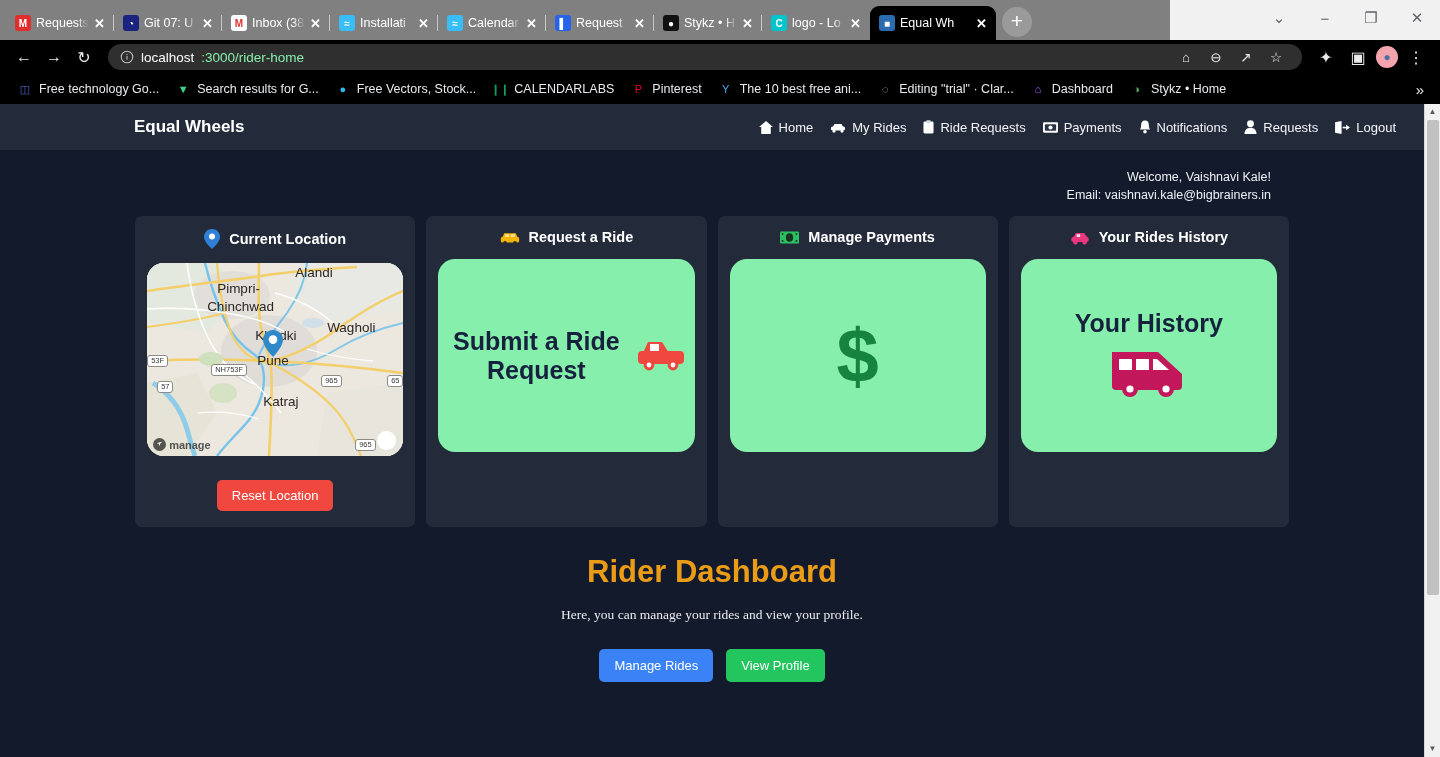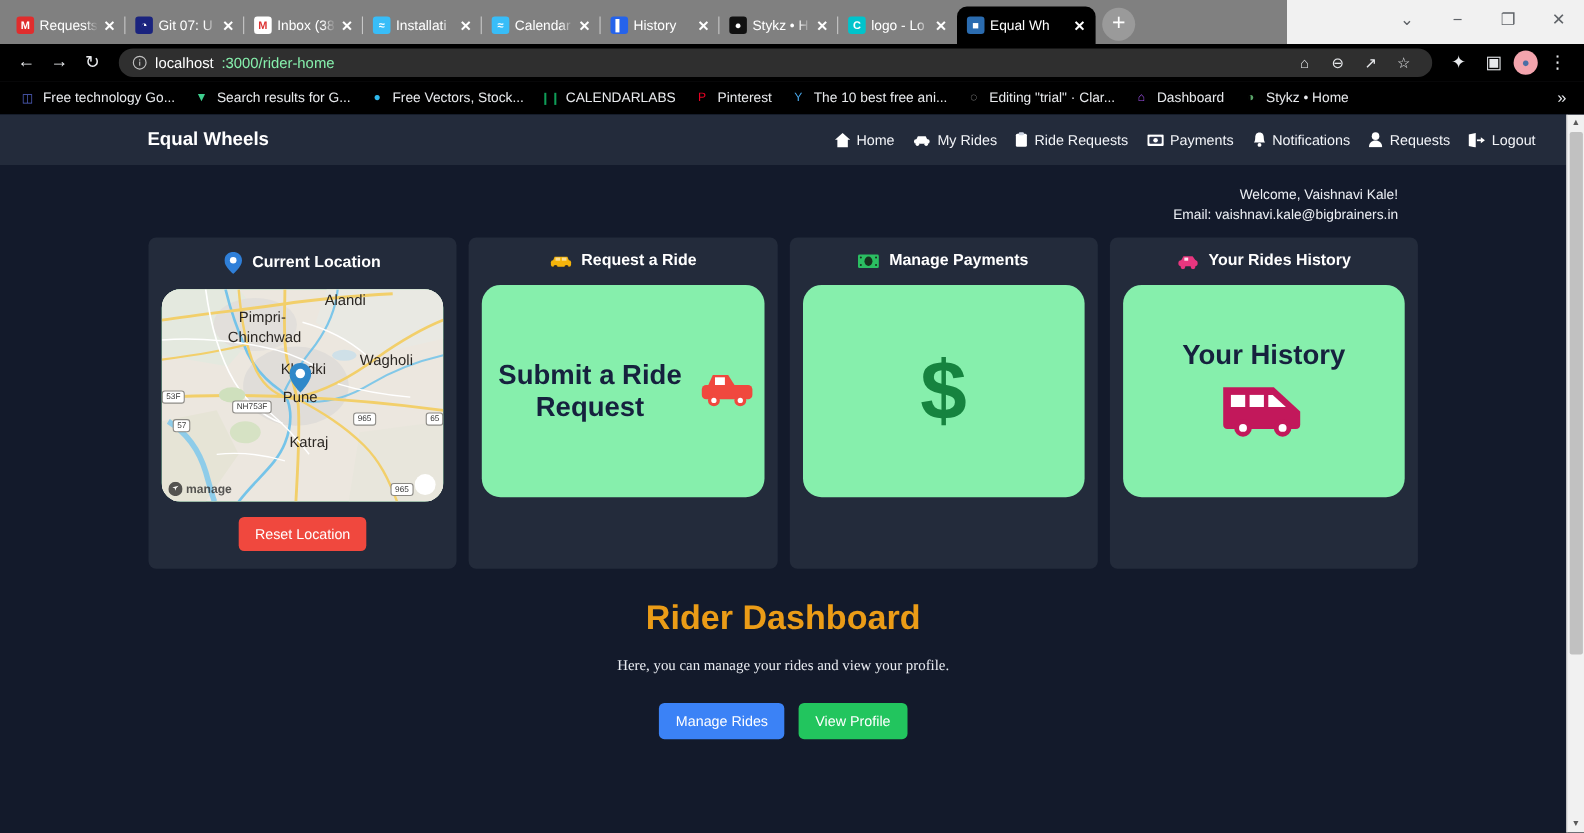--- a/index.html
+++ b/index.html
@@ -127,21 +127,21 @@
     color: #16213e; overflow: hidden; position: relative;
   }
   .tile.map-tile { width: 256px; height: 193px; }
 
   .tile-text { font-size: 25px; font-weight: bold; line-height: 1.16; text-align: center; }
   .tile-inner { display: flex; align-items: center; justify-content: center; gap: 8px; padding: 0 8px;}
   .tile-col { display: flex; flex-direction: column; align-items: center; gap: 8px; }
   .dollar { font-size: 76px; font-weight: bold; color: #16833f; line-height: 1; }
 
   .reset-btn {
-    margin-top: 14px; background: #f0483e; color: #ffffff; border: none;
+    margin-top: 24px; background: #f0483e; color: #ffffff; border: none;
     border-radius: 5px; padding: 8px 15px; font-size: 13px;
     font-family: "Liberation Sans", sans-serif;
   }
 
   .dash { text-align: center; padding: 27px 135px 0 135px; }
   .dash-title { color: #eb9c17; font-size: 31px; font-weight: bold; }
   .dash-sub { color: #e9ecf2; font-size: 13.5px; margin-top: 17px; font-family: Liberation Serif, serif; }
   .dash-btns { margin-top: 26px; display: flex; gap: 13px; justify-content: center; }
   .btn {
     border: none; border-radius: 5px; color: #ffffff; font-size: 13px;
@@ -216,21 +216,21 @@
           <span class="tab-title">Installati</span>
           <span class="tab-close">✕</span>
         </div>
         <div class="tab">
           <span class="favicon" style="background:#38bdf8;color:#fff">≈</span>
           <span class="tab-title">Calendar</span>
           <span class="tab-close">✕</span>
         </div>
         <div class="tab">
           <span class="favicon" style="background:#2563eb;color:#fff">▌</span>
-          <span class="tab-title">History</span>
+          <span class="tab-title">Request</span>
           <span class="tab-close">✕</span>
         </div>
         <div class="tab">
           <span class="favicon" style="background:#111111;color:#fff">●</span>
           <span class="tab-title">Stykz • H</span>
           <span class="tab-close">✕</span>
         </div>
         <div class="tab">
           <span class="favicon" style="background:#00c4cc;color:#fff">C</span>
           <span class="tab-title">logo - Lo</span>

